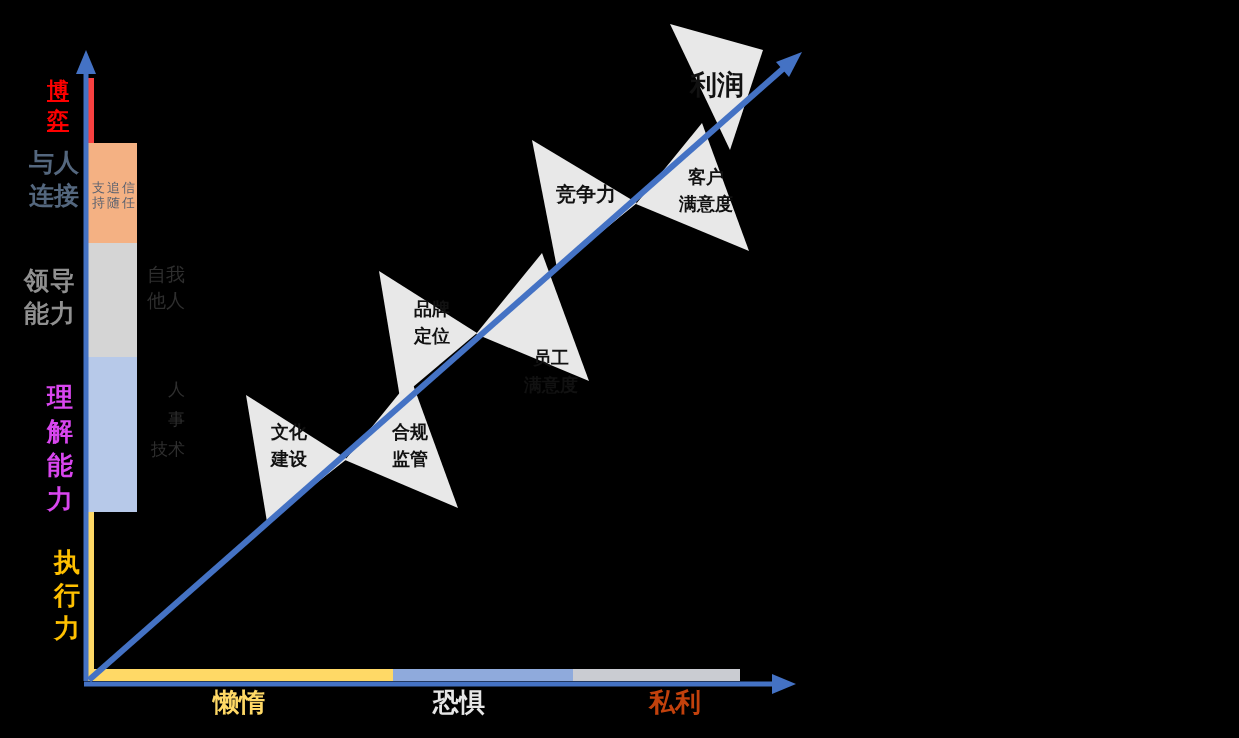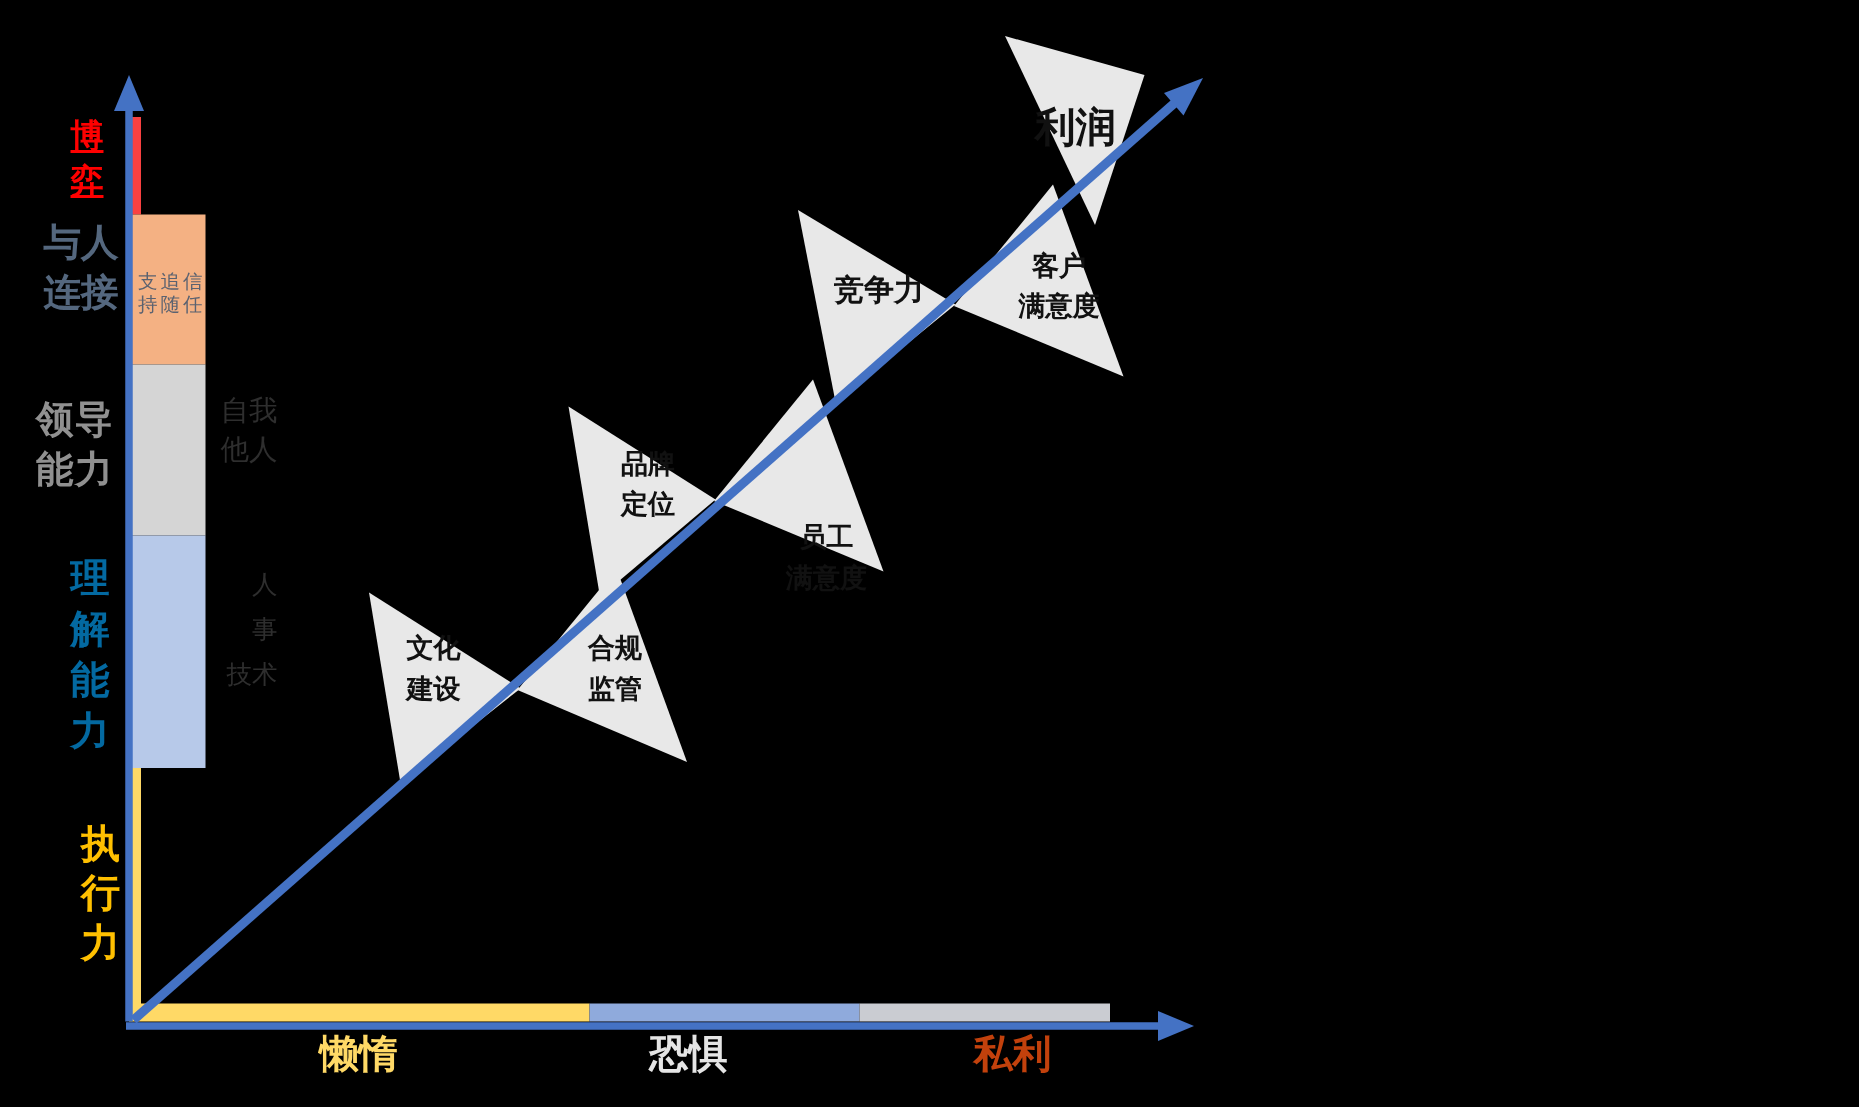--- a/index.html
+++ b/index.html
@@ -17,21 +17,21 @@
   .gray-block{left:88px;top:243px;width:49px;height:114px;background:#D5D5D5;}
   .blue-block{left:88px;top:357px;width:49px;height:155px;background:#B7C9E9;}
   .x-seg-yellow{left:86px;top:669px;width:307px;height:12px;background:#FFD966;}
   .x-seg-blue{left:393px;top:669px;width:180px;height:12px;background:#8FAADC;}
   .x-seg-gray{left:573px;top:669px;width:167px;height:12px;background:#CACCD2;}
   
   .lvl{position:absolute;font-weight:bold;word-break:break-all;text-align:center;}
   .lvl-game{left:42px;top:76px;width:32px;font-size:22px;line-height:30px;color:#FE0000;text-decoration:underline;}
   .lvl-connect{left:26px;top:146px;width:56px;font-size:25px;line-height:33px;color:#54677E;}
   .lvl-lead{left:20px;top:264px;width:60px;font-size:25px;line-height:33px;letter-spacing:1px;color:#909090;}
-  .lvl-understand{left:45px;top:368px;width:30px;font-size:26px;line-height:34px;color:#0369a1;}
+  .lvl-understand{left:45px;top:380px;width:30px;font-size:26px;line-height:34px;color:#d946ef;}
   .lvl-execute{left:52px;top:546px;width:30px;font-size:26px;line-height:33px;color:#FFC000;}
   
   .orange-words{left:89px;top:180px;width:48px;display:flex;justify-content:center;gap:1px;}
   .vword{display:inline-block;width:14px;font-size:13px;line-height:15px;word-break:break-all;color:#5B6270;text-align:right;}
   .block-lines{text-align:right;color:#2E2E2E;padding-left:48px;}
   .gray-lines{left:88px;top:262px;width:49px;font-size:19px;line-height:26px;}
   .blue-lines{left:88px;top:375px;width:49px;font-size:17px;line-height:30px;}
   .block-lines span{display:block;}
   
   .xlab{position:absolute;top:685px;font-weight:bold;font-size:26px;}

